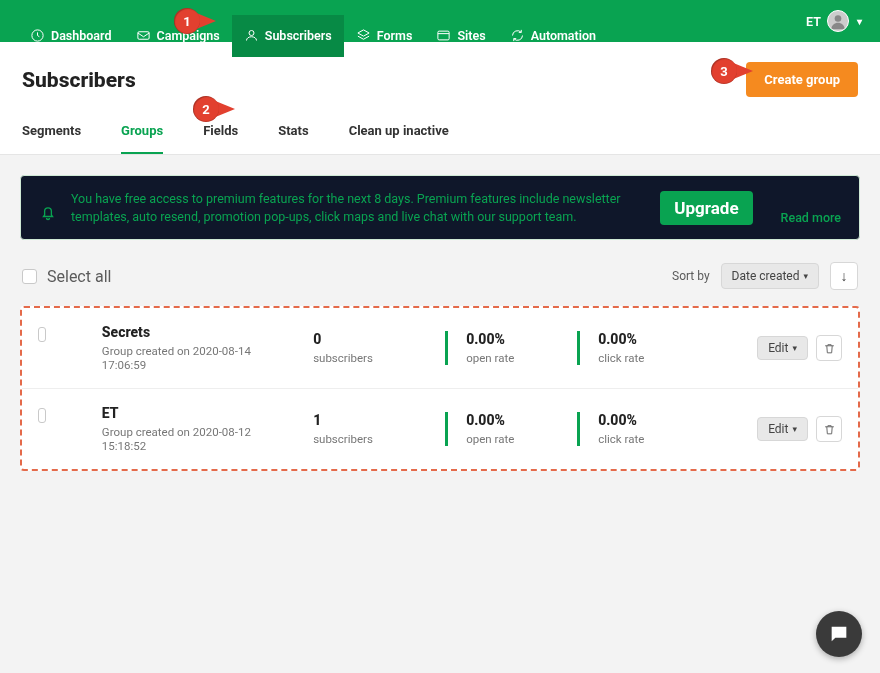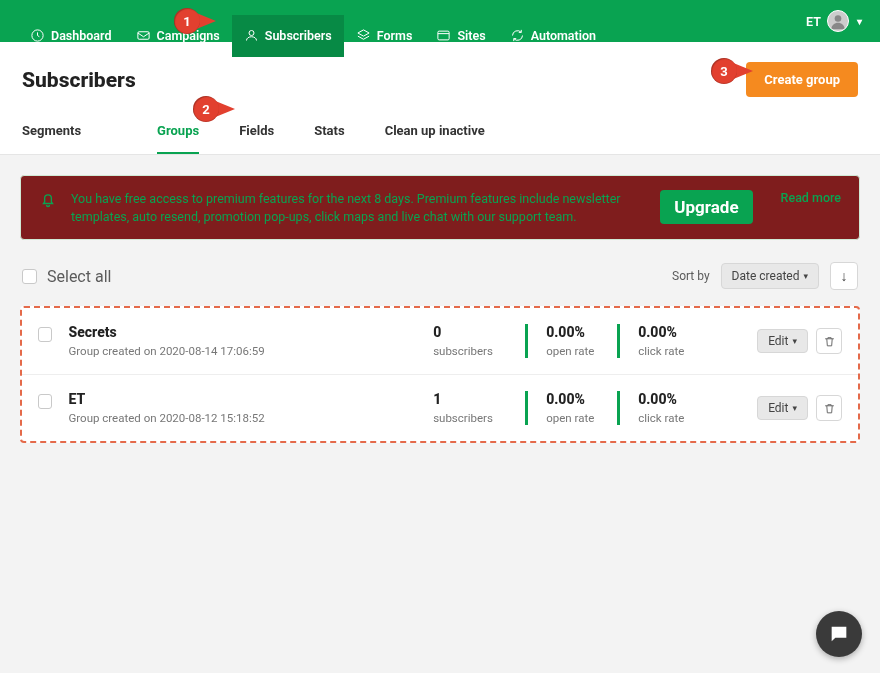--- a/index.html
+++ b/index.html
@@ -18,43 +18,43 @@
   .nav-caret { color:#fff; font-size:10px; margin-left:2px;}
 
   
   .page-header { background: #fff; padding: 20px 22px 0 22px; }
   .page-title-row { display: flex; align-items: center; justify-content: space-between; }
   .page-title { font-size: 21px; font-weight: 800; color: #222; }
   .create-btn { background: #f58a1f; color: #fff; border: none; border-radius: 4px; padding: 10px 18px; font-size: 13px; font-weight: 700; cursor: pointer; position: relative; }
 
   .tabs { display: flex; gap: 40px; margin-top: 18px; }
   .tab { font-size: 13px; font-weight: 700; color: #333; padding: 8px 0 14px 0; border-bottom: 2px solid transparent; cursor: pointer; }
-  .tab.active { color: #09a351; border-bottom-color: #09a351; margin-left: 36px; }
+  .tab.active { color: #09a351; border-bottom-color: #09a351; }
   .page-header-border { border-bottom: 1px solid #e5e5e5; }
 
   
   .content-pad { padding: 20px 20px 0 20px; }
-  .notice { background: #7f1d1d; border: 1px solid #cfe9d5; border-radius: 4px; display: flex; align-items: flex-start; padding: 14px 18px; gap: 14px; }
+  .notice { background: #0f172a; border: 1px solid #cfe9d5; border-radius: 4px; display: flex; align-items: flex-end; padding: 14px 18px; gap: 14px; }
   .bell { color: #09a351; }
   .notice-text { color: #09a351; font-size: 12.5px; line-height: 1.4; flex: 1; }
   .upgrade-btn { background: #09a351; color: #fff; border: none; border-radius: 4px; padding: 7px 14px; font-size: 17px; font-weight: 700; cursor: pointer; }
   .readmore { color: #09a351; font-size: 12.5px; margin-left: 14px; cursor: pointer; font-weight: 500; }
 
   
   .toolbar { display: flex; align-items: center; justify-content: space-between; margin-top: 22px; padding: 0 2px; }
   .select-all { display: flex; align-items: center; gap: 10px; color: #5b5b5b; font-size: 16px; }
   .chk { width: 15px; height: 15px; border: 1px solid #c9c9c9; border-radius: 3px; background: #fff; cursor: pointer; }
   .sort-wrap { display: flex; align-items: center; gap: 11px; }
   .sort-label { color: #5b5b5b; font-size: 12px; }
   .sort-btn { background: #e8e8e8; border: 1px solid #d7d7d7; border-radius: 4px; padding: 5px 10px; font-size: 12px; color: #444; cursor: pointer; display: flex; align-items: center; gap: 4px; }
   .sort-dir { width: 28px; height: 28px; border: 1px solid #d7d7d7; border-radius: 4px; background: #fff; display: flex; align-items: center; justify-content: center; cursor: pointer; color: #444; font-size: 14px; }
 
   
   .group-box { margin-top: 16px; border: 2px dashed #e46a4a; border-radius: 4px; background: #fff; padding: 0; }
-  .group-row { display: flex; align-items: center; padding: 16px 16px; border-bottom: 1px solid #eee; }
+  .group-row { display: flex; align-items: center; padding: 16px 16px; border-bottom: 1px solid #eee; gap: 40px; }
   .group-row:last-child { border-bottom: none; }
   .group-row .chk { margin-right: 16px; align-self: flex-start; margin-top: 3px; }
   .group-main { flex-basis: 380px; }
   .group-main .gname { font-size: 14px; font-weight: 800; color: #222; }
   .group-main .gmeta { font-size: 11.5px; color: #777; margin-top: 4px; }
   .stat { border-left: 3px solid #09a351; padding: 0 18px; min-width: 92px; }
   .stat .num { font-size: 14px; font-weight: 800; color: #222; }
   .stat .lab { font-size: 11.5px; color: #777; margin-top: 4px; }
   .stat.first { border-left: none; padding-left: 0; }
   .row-actions { margin-left: auto; display: flex; align-items: center; gap: 8px; }

